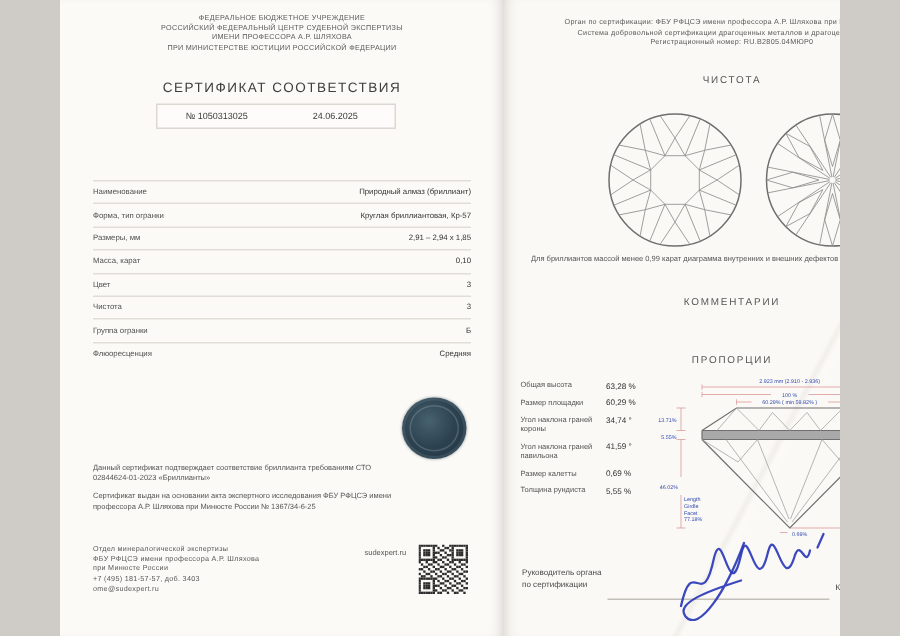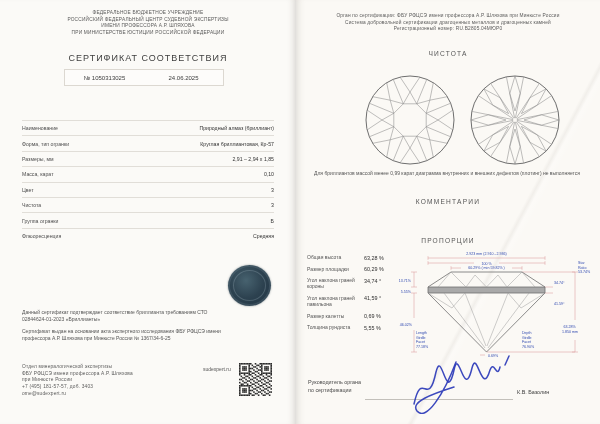--- a/index.html
+++ b/index.html
@@ -1,18 +1,18 @@
 <!DOCTYPE html>
 <html><head>
 <meta charset="utf-8">
 <style>
   html,body{margin:0;padding:0;background:#cfccc7;}
   *{box-sizing:border-box;}
   body{font-family:"Liberation Sans", sans-serif;}
-  #stage{position:relative;width:600px;height:424px;margin:0 auto;background:#e6e3de;overflow:hidden;
+  #stage{position:relative;width:520px;height:424px;margin:0 auto;background:#e6e3de;overflow:hidden;
          box-shadow:inset 0 0 18px rgba(0,0,0,.25);padding-left:28px;}
   .page{position:absolute;top:0;height:424px;}
   #page-left{left:0;width:296px;background:#fbfaf7;box-shadow:inset -7px 0 9px -7px rgba(60,50,40,.28);}
   #page-right{left:296px;width:304px;background:#fbf9f5;box-shadow:inset 7px 0 9px -7px rgba(60,50,40,.22);}
   #page-right::before{content:"";position:absolute;inset:0;pointer-events:none;
     background:linear-gradient(118deg,transparent 63.5%,rgba(90,80,70,.06) 64.2%,rgba(255,255,255,.25) 65%,transparent 66.5%);}
   .abs{position:absolute;}
   .ctr{text-align:center;left:0;right:0;}
   .tiny{font-size:4.8px;line-height:6.7px;color:#5a5a5a;letter-spacing:.2px;}
   .cert-title{font-size:9px;letter-spacing:1px;color:#3e3e3e;}

